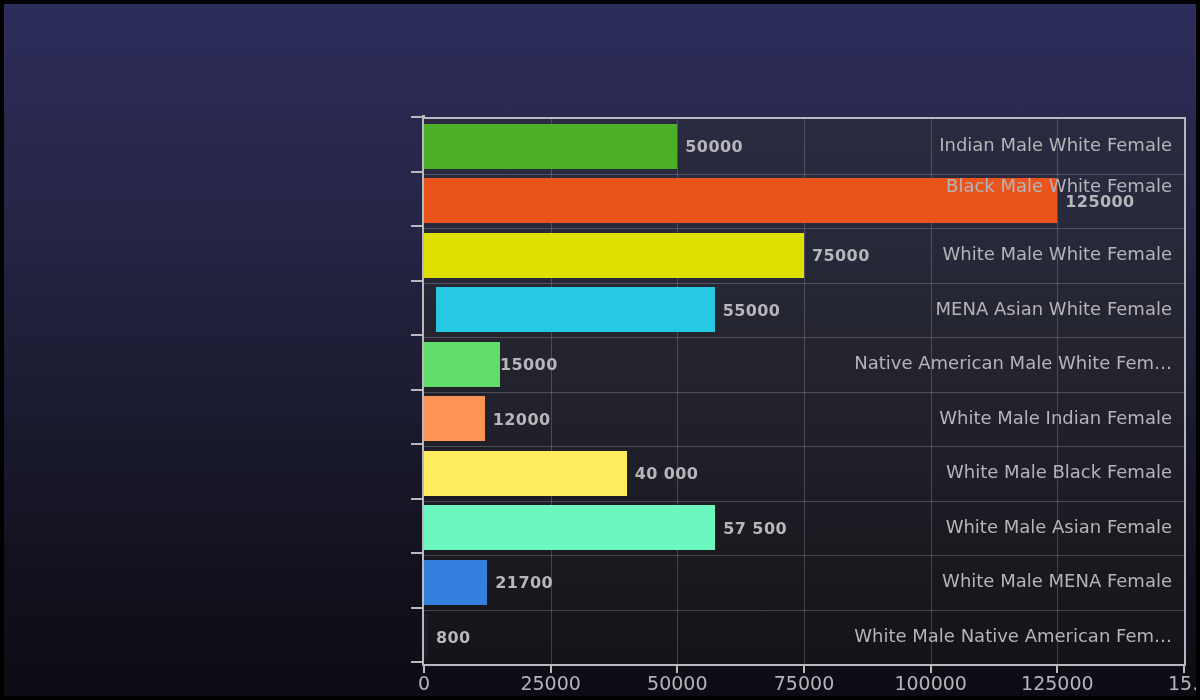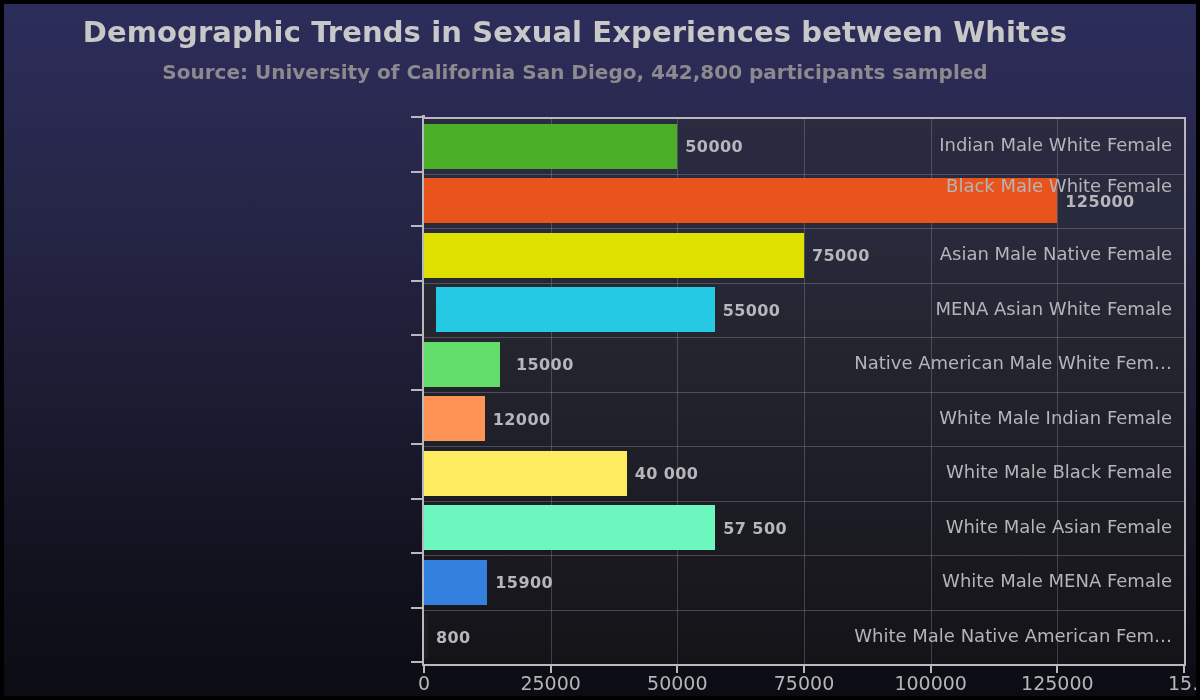--- a/index.html
+++ b/index.html
@@ -155,24 +155,20 @@
   }
   .xtick-label.truncated {
     transform: translateX(-16px);
   }
 </style>
 </head>
 <body>
 
 <div id="figure">
 
-  <div id="title-block">
-    <div id="chart-title">Demographic Trends in Sexual Experiences between Whites</div>
-    <div id="chart-subtitle">Source: University of California San Diego, 442,800 participants sampled</div>
-  </div>
 
   <div id="axis-spine"></div>
 
   <div id="plot-area">
     <div id="vgrid-layer">
         <div class="vgrid" style="left: 126.667px;"></div>
         <div class="vgrid" style="left: 253.333px;"></div>
         <div class="vgrid" style="left: 380px;"></div>
         <div class="vgrid" style="left: 506.667px;"></div>
         <div class="vgrid" style="left: 633.333px;"></div>
@@ -201,51 +197,51 @@
         <div class="bar-row" style="top: 113.632px; height: 45.235px;">
           <div class="bar" style="width: 380px; background: rgb(223, 223, 0);"></div>
           <div class="bar-value" style="left: 388px;">75000</div>
         </div>
         <div class="bar-row" style="top: 168.132px; height: 45.235px; margin-left: 12px;">
           <div class="bar" style="width: 278.667px; background: rgb(37, 201, 228);"></div>
           <div class="bar-value" style="left: 286.667px;">55000</div>
         </div>
         <div class="bar-row" style="top: 222.632px; height: 45.235px;">
           <div class="bar" style="width: 76px; background: rgb(98, 221, 107);"></div>
-          <div class="bar-value" style="left: 92px;">15000</div>
+          <div class="bar-value" style="left: 76px;">15000</div>
         </div>
         <div class="bar-row" style="top: 277.132px; height: 45.235px;">
           <div class="bar" style="width: 60.8px; background: rgb(253, 147, 84);"></div>
           <div class="bar-value" style="left: 68.8px;">12000</div>
         </div>
         <div class="bar-row" style="top: 331.632px; height: 45.235px;">
           <div class="bar" style="width: 202.667px; background: rgb(255, 235, 94);"></div>
           <div class="bar-value" style="left: 210.667px;">40 000</div>
         </div>
         <div class="bar-row" style="top: 386.132px; height: 45.235px;">
           <div class="bar" style="width: 291.333px; background: rgb(107, 247, 189);"></div>
           <div class="bar-value" style="left: 299.333px;">57 500</div>
         </div>
         <div class="bar-row" style="top: 440.632px; height: 45.235px;">
           <div class="bar" style="width: 63.3333px; background: rgb(51, 128, 222);"></div>
-          <div class="bar-value" style="left: 71.3333px;">15900</div>
+          <div class="bar-value" style="left: 71.3333px;">21700</div>
         </div>
         <div class="bar-row" style="top: 495.132px; height: 45.235px;">
           <div class="bar" style="width: 4.05333px; background: rgb(29, 29, 38);"></div>
           <div class="bar-value" style="left: 12.0533px;">800</div>
         </div>
       </div>
   </div>
 
   <div id="yaxis-layer">
       <div class="ytick-label" style="top: 140.25px;">Indian Male White Female</div>
       <div class="ytick-mark" style="top: 113px;"></div>
       <div class="ytick-label" style="top: 181px; text-align: right;">Black Male White Female</div>
       <div class="ytick-mark" style="top: 167.5px;"></div>
-      <div class="ytick-label" style="top: 249.25px;">Asian Male Native Female</div>
+      <div class="ytick-label" style="top: 249.25px;">White Male White Female</div>
       <div class="ytick-mark" style="top: 222px;"></div>
       <div class="ytick-label" style="top: 303.75px;">MENA Asian White Female</div>
       <div class="ytick-mark" style="top: 276.5px;"></div>
       <div class="ytick-label" style="top: 358.25px;">Native American Male White Fem…</div>
       <div class="ytick-mark" style="top: 331px;"></div>
       <div class="ytick-label" style="top: 412.75px;">White Male Indian Female</div>
       <div class="ytick-mark" style="top: 385.5px;"></div>
       <div class="ytick-label" style="top: 467.25px;">White Male Black Female</div>
       <div class="ytick-mark" style="top: 440px;"></div>
       <div class="ytick-label" style="top: 521.75px;">White Male Asian Female</div>

